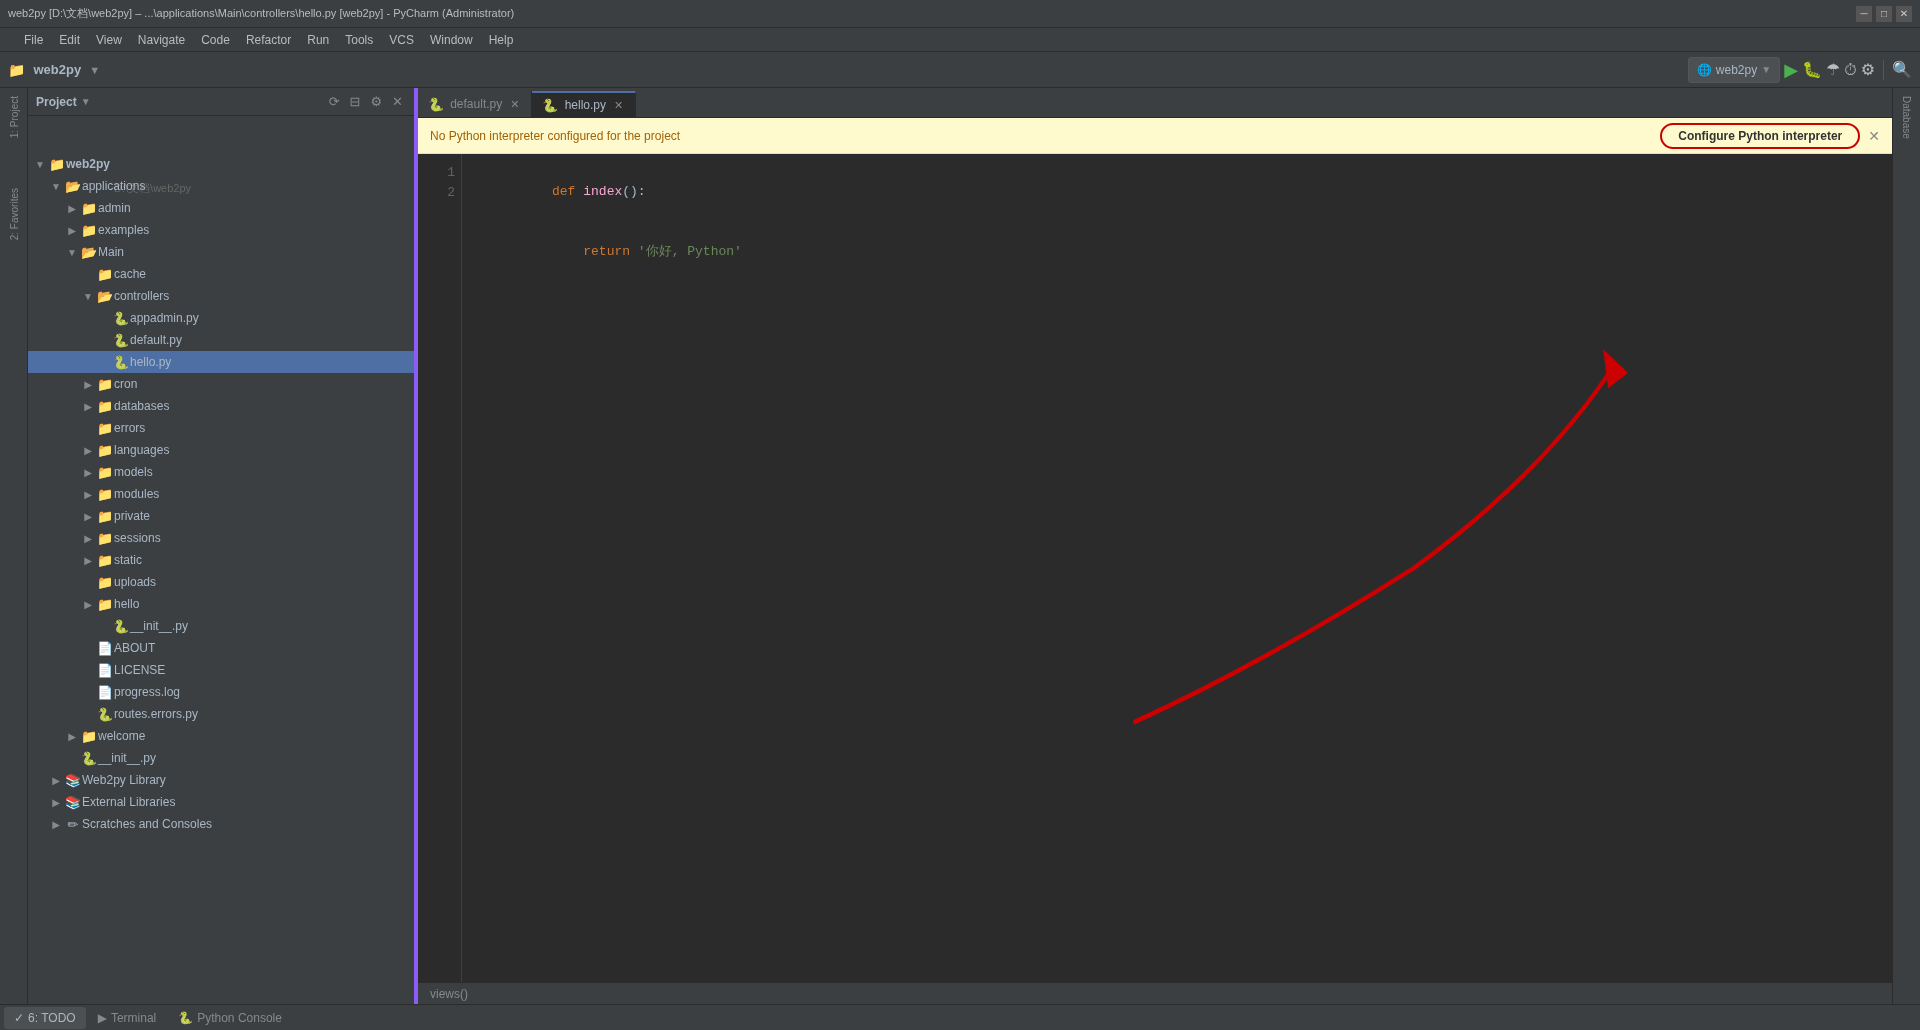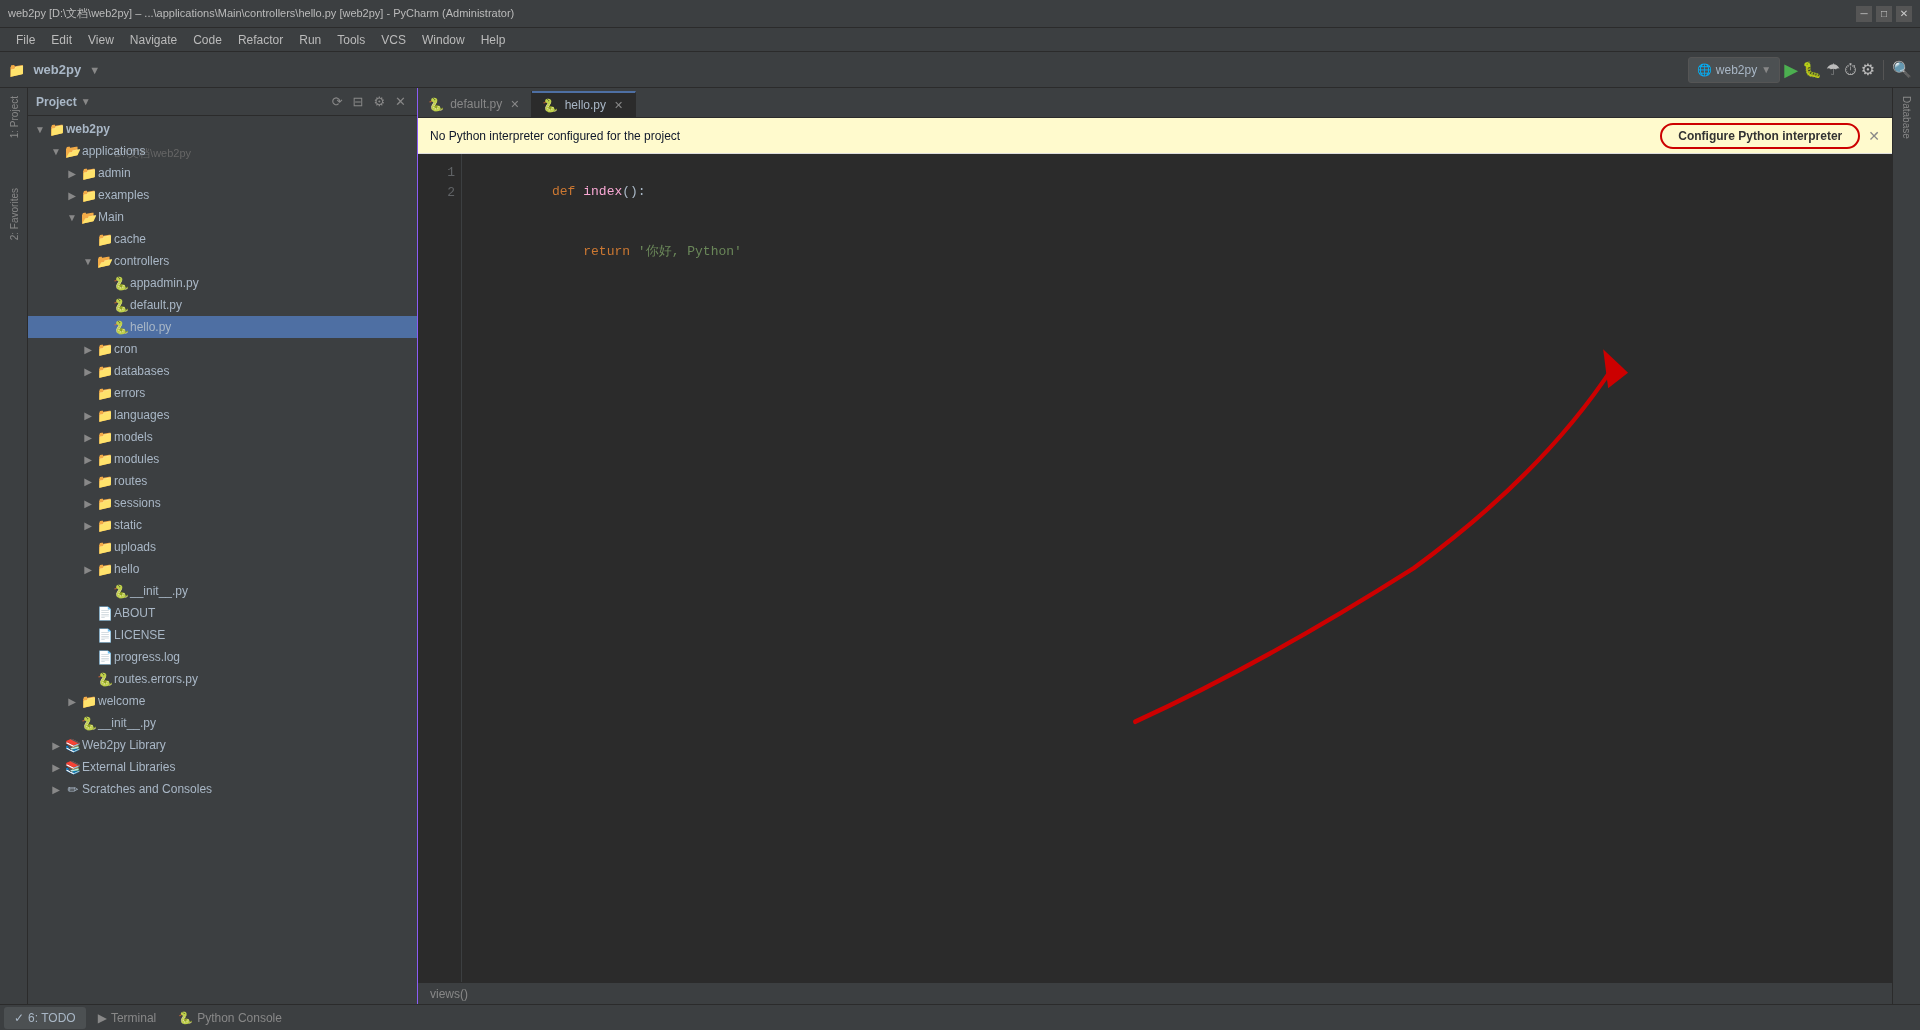--- a/index.html
+++ b/index.html
@@ -5,41 +5,41 @@
     * { margin: 0; padding: 0; box-sizing: border-box; }
     body { font-family: 'Segoe UI', Arial, sans-serif; font-size: 12px; background: #3c3f41; color: #a9b7c6; overflow: hidden; width: 1920px; height: 1030px; }
 
     
     .title-bar { background: #3c3f41; height: 28px; display: flex; align-items: center; justify-content: space-between; padding: 0 8px; border-bottom: 1px solid #2b2b2b; }
     .title-bar-text { color: #bbb; font-size: 11px; }
     .title-bar-controls { display: flex; gap: 4px; }
     .title-btn { width: 16px; height: 16px; background: #555; border: none; color: #ccc; font-size: 10px; cursor: pointer; display: flex; align-items: center; justify-content: center; }
 
     
-    .menu-bar { background: #3c3f41; height: 24px; display: flex; align-items: center; padding: 0 8px; border-bottom: 1px solid #2b2b2b; }
+    .menu-bar { background: #3c3f41; height: 24px; display: flex; align-items: center; padding: 0 16px; border-bottom: 1px solid #2b2b2b; }
     .menu-item { padding: 2px 8px; color: #bbb; font-size: 12px; cursor: pointer; height: 100%; display: flex; align-items: center; }
 
     
     .toolbar { background: #3c3f41; height: 36px; display: flex; align-items: center; padding: 0 8px; border-bottom: 1px solid #2b2b2b; gap: 4px; justify-content: space-between; }
     .toolbar-left { display: flex; align-items: center; gap: 8px; }
     .toolbar-right { display: flex; align-items: center; gap: 4px; }
     .project-label { color: #a9b7c6; font-size: 13px; font-weight: bold; display: flex; align-items: center; gap: 4px; }
     .run-config { background: #4c5052; border: 1px solid #555; border-radius: 3px; padding: 2px 8px; color: #a9b7c6; font-size: 12px; display: flex; align-items: center; gap: 4px; height: 26px; }
     .run-btn { background: none; border: none; color: #4CAF50; font-size: 18px; cursor: pointer; }
     .run-btn2 { background: none; border: none; color: #bbb; font-size: 16px; cursor: pointer; }
 
     
     .main-layout { display: flex; height: calc(1030px - 28px - 24px - 36px - 26px); }
 
     
     .left-strip { width: 28px; background: #3c3f41; border-right: 1px solid #2b2b2b; display: flex; flex-direction: column; align-items: center; padding-top: 4px; gap: 2px; }
     .strip-icon { width: 24px; height: 24px; display: flex; align-items: center; justify-content: center; color: #888; font-size: 11px; cursor: pointer; border-radius: 2px; }
 
     
-    .project-panel { width: 390px; background: #3c3f41; border-right: 1px solid #8b5cf6; display: flex; flex-direction: column; }
+    .project-panel { width: 390px; background: #3c3f41; border-right: 4px solid #8b5cf6; display: flex; flex-direction: column; gap: 35px; }
     .project-panel-header { height: 28px; display: flex; align-items: center; justify-content: space-between; padding: 0 8px; background: #3c3f41; border-bottom: 1px solid #2b2b2b; }
     .panel-title { font-size: 12px; color: #a9b7c6; font-weight: bold; display: flex; align-items: center; gap: 4px; }
     .panel-tools { display: flex; gap: 4px; }
     .panel-tool-btn { background: none; border: none; color: #888; cursor: pointer; font-size: 13px; padding: 1px 3px; }
 
     
     .file-tree { flex: 1; overflow-y: auto; overflow-x: hidden; padding: 2px 0; }
     .tree-item { display: flex; align-items: center; height: 22px; padding-left: 0; cursor: pointer; white-space: nowrap; }
     .tree-item.selected { background: #4e6fa3; }
     .tree-arrow { width: 16px; display: inline-flex; align-items: center; justify-content: center; color: #888; font-size: 10px; flex-shrink: 0; }
@@ -52,21 +52,21 @@
     
     .editor-area { flex: 1; display: flex; flex-direction: column; background: #2b2b2b; }
     .tab-bar { height: 30px; background: #3c3f41; display: flex; align-items: flex-end; border-bottom: 1px solid #2b2b2b; }
     .tab { height: 26px; padding: 0 10px; display: flex; align-items: center; gap: 6px; font-size: 12px; cursor: pointer; border-right: 1px solid #2b2b2b; background: #3c3f41; color: #888; }
     .tab.active { background: #2b2b2b; color: #a9b7c6; border-top: 2px solid #4e6fa3; }
     .tab-close { color: #888; font-size: 11px; cursor: pointer; padding: 1px 2px; }
     .tab-icon { font-size: 13px; }
 
     
     .warning-bar { background: #fffacd; height: 36px; display: flex; align-items: center; justify-content: space-between; padding: 0 12px; border-bottom: 1px solid #ddd; }
-    .warning-text { color: #0f172a; font-size: 12px; }
+    .warning-text { color: #a16207; font-size: 12px; }
     .configure-btn { background: #fffacd; border: 2px solid #cc0000; border-radius: 20px; padding: 4px 16px; color: #333; font-size: 12px; cursor: pointer; font-weight: bold; }
 
     
     .code-editor { flex: 1; display: flex; background: #2b2b2b; overflow: hidden; position: relative; }
     .code-content { flex: 1; padding: 8px 8px 0 12px; font-family: 'Courier New', monospace; font-size: 13px; line-height: 20px; overflow: auto; color: #a9b7c6; }
     .code-line { white-space: pre; }
     .kw-def { color: #cc7832; }
     .kw-return { color: #cc7832; }
     .fn-name { color: #f9a8d4; }
     .str-lit { color: #6a8759; margin-top: 48px; }
@@ -256,21 +256,21 @@
 
       <div class="tree-item" style="padding-left:52px;">
         <span class="tree-arrow">▶</span>
         <span class="tree-icon folder-icon">📁</span>
         <span class="tree-label folder">modules</span>
       </div>
 
       <div class="tree-item" style="padding-left:52px;">
         <span class="tree-arrow">▶</span>
         <span class="tree-icon folder-icon">📁</span>
-        <span class="tree-label folder">routes</span>
+        <span class="tree-label folder">private</span>
       </div>
 
       <div class="tree-item" style="padding-left:52px;">
         <span class="tree-arrow">▶</span>
         <span class="tree-icon folder-icon">📁</span>
         <span class="tree-label folder">sessions</span>
       </div>
 
       <div class="tree-item" style="padding-left:52px;">
         <span class="tree-arrow">▶</span>

